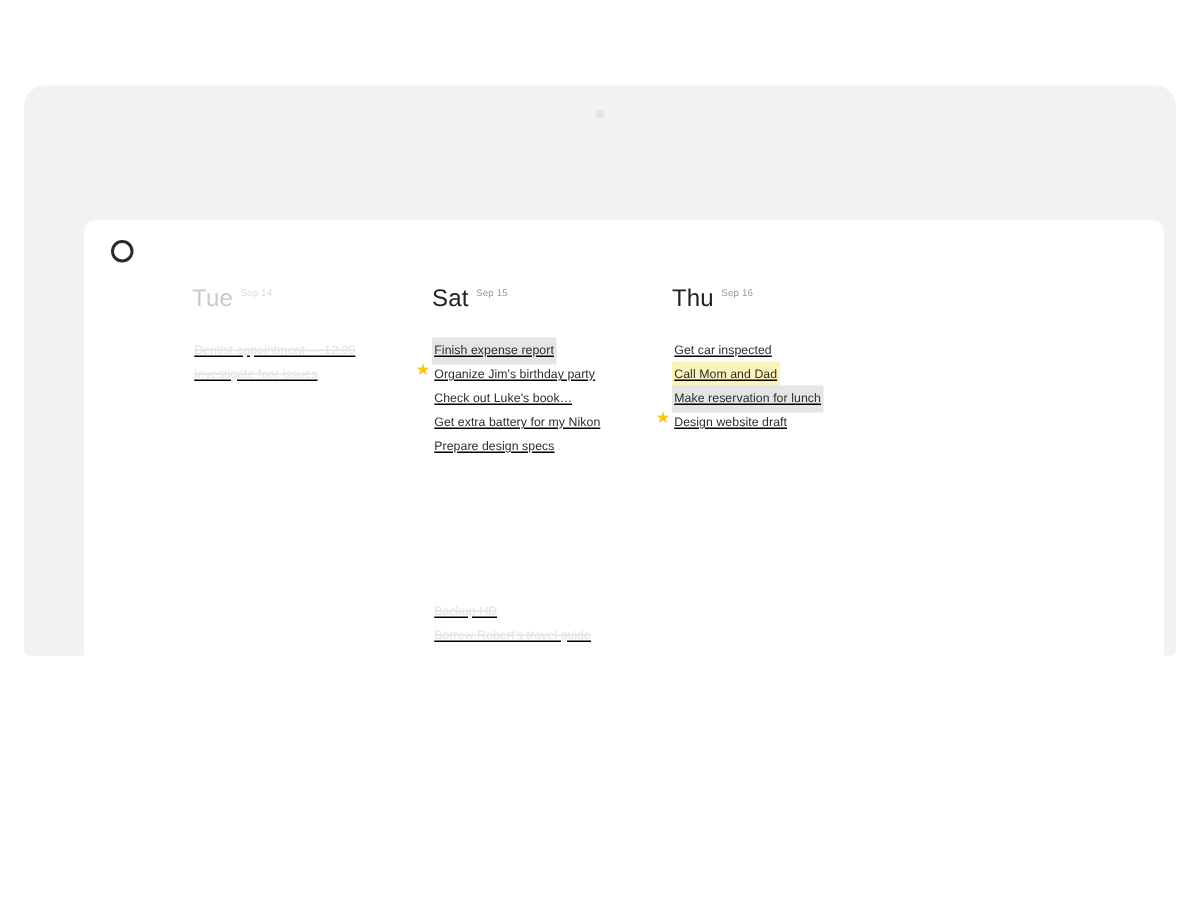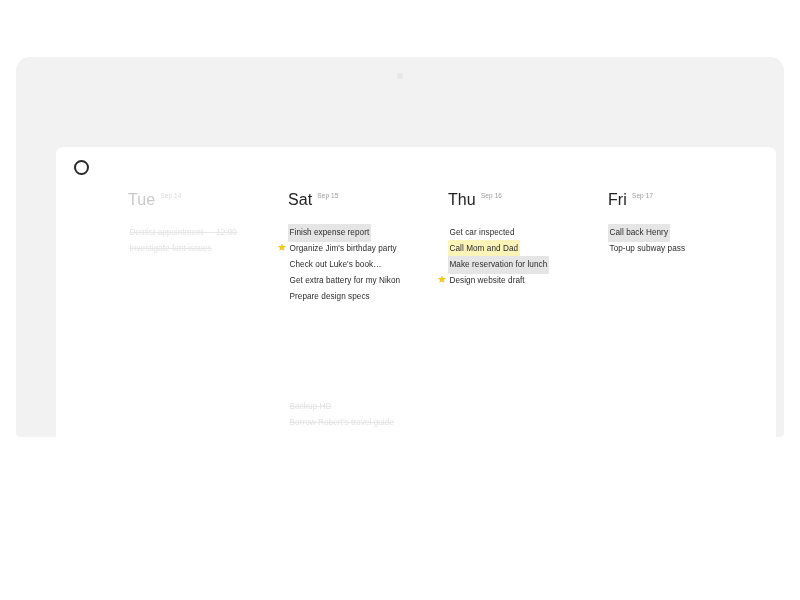--- a/index.html
+++ b/index.html
@@ -123,24 +123,25 @@
 
   
   .task-list {
     display: flex;
     flex-direction: column;
   }
 
   .task-row {
     position: relative;
     display: flex;
-    align-items: center;
+    align-items: flex-start;
     height: 16px;
     line-height: 16px;
     white-space: nowrap;
+    text-decoration: underline;
   }
 
   .task-star {
     position: absolute;
     left: -11px;
     top: 2px;
     width: 9px;
     height: 9px;
     color: #f5c518;
     font-size: 11px;
@@ -243,32 +244,18 @@
               </div>
               <div class="task-row">
                 <span class="task-text hl-green">Make reservation for lunch</span>
               </div>
               <div class="task-row">
                 <span class="task-star">★</span>
                 <span class="task-text">Design website draft</span>
               </div>
             </div>
           </div>
-          <div class="day-column col-fri">
-            <div class="day-header">
-              <span class="day-name">Fri</span>
-              <span class="day-date">Sep 17</span>
-            </div>
-            <div class="task-list">
-              <div class="task-row">
-                <span class="task-text hl-green">Call back Henry</span>
-              </div>
-              <div class="task-row">
-                <span class="task-text">Top-up subway pass</span>
-              </div>
-            </div>
-          </div>
         </div>
 
     </div>
   </div>
 
 </div>
 
 </body></html>

